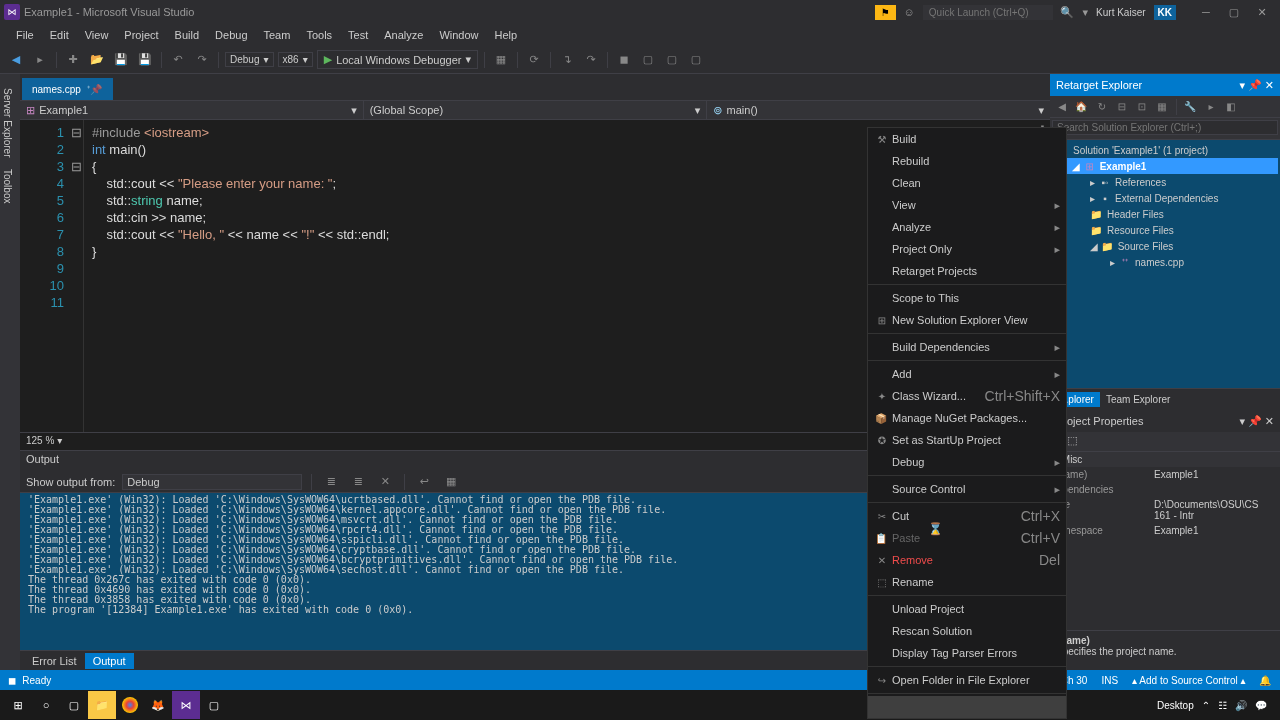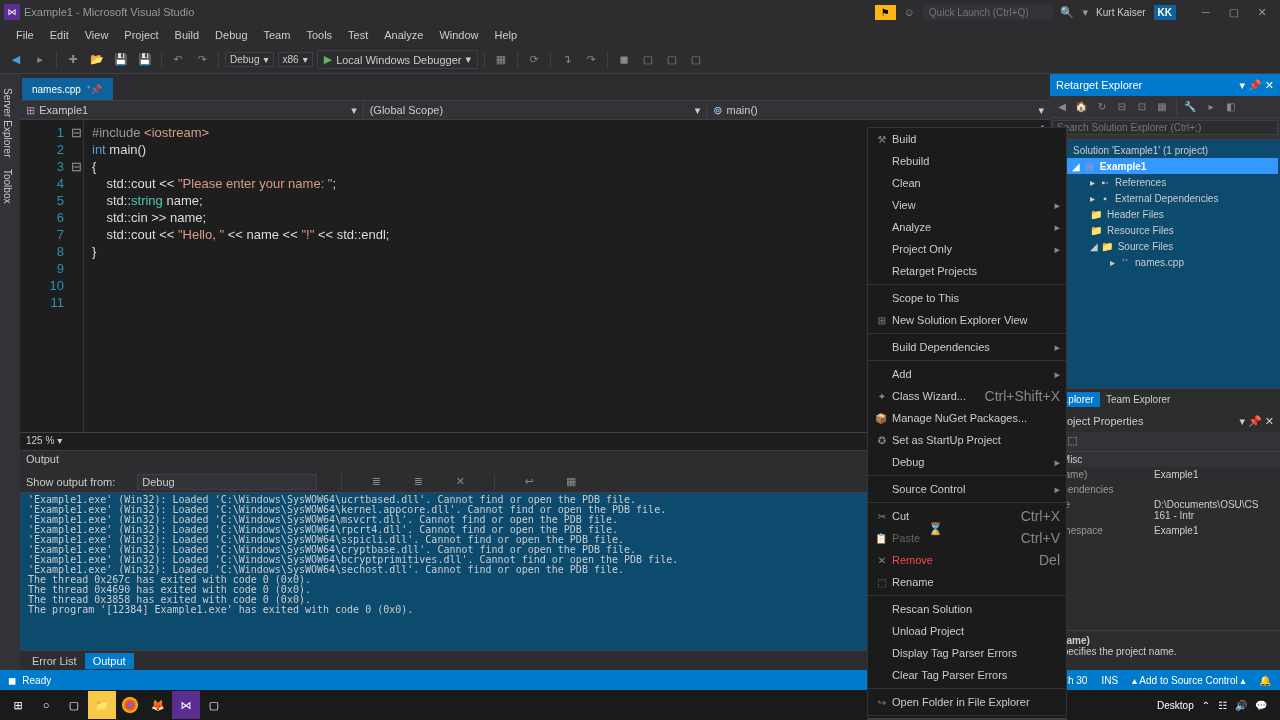--- a/index.html
+++ b/index.html
@@ -40,21 +40,21 @@
 .codetext { padding:4px 8px; color:#dcdcdc; }
 .codetext .l { height:17px; white-space:pre; }
 .kw { color:#569cd6; }
 .str { color:#d69d85; }
 .cmt { color:#57a64a; }
 .type { color:#4ec9b0; }
 .pre { color:#9b9b9b; }
 .zoom { height:18px; background:#1e1e1e; border-top:1px solid #3f3f46; padding:2px 6px; color:#ccc; font-size:10px; }
 .output-panel { height:200px; display:flex; flex-direction:column; border-top:1px solid #3f3f46; }
 .output-head { height:20px; background:#2d2d30; color:#ccc; padding:2px 6px; font-size:11px; }
-.output-bar { height:22px; background:#2d2d30; display:flex; align-items:center; padding:0 6px; gap:22px; border-bottom:1px solid #3f3f46; }
+.output-bar { height:22px; background:#2d2d30; display:flex; align-items:center; padding:0 6px; gap:7px; border-bottom:1px solid #3f3f46; }
 .output-bar .lbl { color:#ccc; }
 .output-bar .sel { background:#333337; border:1px solid #3f3f46; padding:1px 4px; width:180px; }
 .output-txt { flex:1; background:#0c4a6e; color:#ccc; font-family:Consolas,monospace; font-size:10px; padding:2px 8px; overflow:hidden; white-space:pre; line-height:10px; }
 .bottom-tabs { height:20px; background:#2d2d30; display:flex; align-items:center; padding:0 4px; border-top:1px solid #3f3f46; }
 .bottom-tabs .bt { padding:2px 8px; }
 .bottom-tabs .bt.active { background:#007acc; color:#fff; }
 .rightcol { width:230px; display:flex; flex-direction:column; }
 .panel-head { height:22px; background:#2d2d30; padding:2px 6px; display:flex; align-items:center; justify-content:space-between; }
 .panel-head.blue { background:#007acc; color:#fff; }
 .se-tools { height:22px; background:#333337; display:flex; align-items:center; padding:0 4px; gap:4px; border-bottom:1px solid #3f3f46; }
@@ -490,33 +490,29 @@
       <span class="cl" style="color:#f14c4c">Remove</span>
       <span class="cs">Del</span>
     </div>
     <div class="row">
       <span class="ci">⬚</span>
       <span class="cl" style="">Rename</span>
     </div>
     <div class="sep"></div>
     <div class="row">
       <span class="ci"></span>
+      <span class="cl" style="">Unload Project</span>
+    </div>
+    <div class="row">
+      <span class="ci"></span>
       <span class="cl" style="">Rescan Solution</span>
     </div>
     <div class="row">
       <span class="ci"></span>
-      <span class="cl" style="">Unload Project</span>
-    </div>
-    <div class="row">
-      <span class="ci"></span>
       <span class="cl" style="">Display Tag Parser Errors</span>
-    </div>
-    <div class="row">
-      <span class="ci"></span>
-      <span class="cl" style="">Clear Tag Parser Errors</span>
     </div>
     <div class="sep"></div>
     <div class="row">
       <span class="ci">↪</span>
       <span class="cl" style="">Open Folder in File Explorer</span>
     </div>
     <div class="sep"></div>
     <div class="row hov"></div>
   </div>
 <div class="cursor-i">⌛</div>

